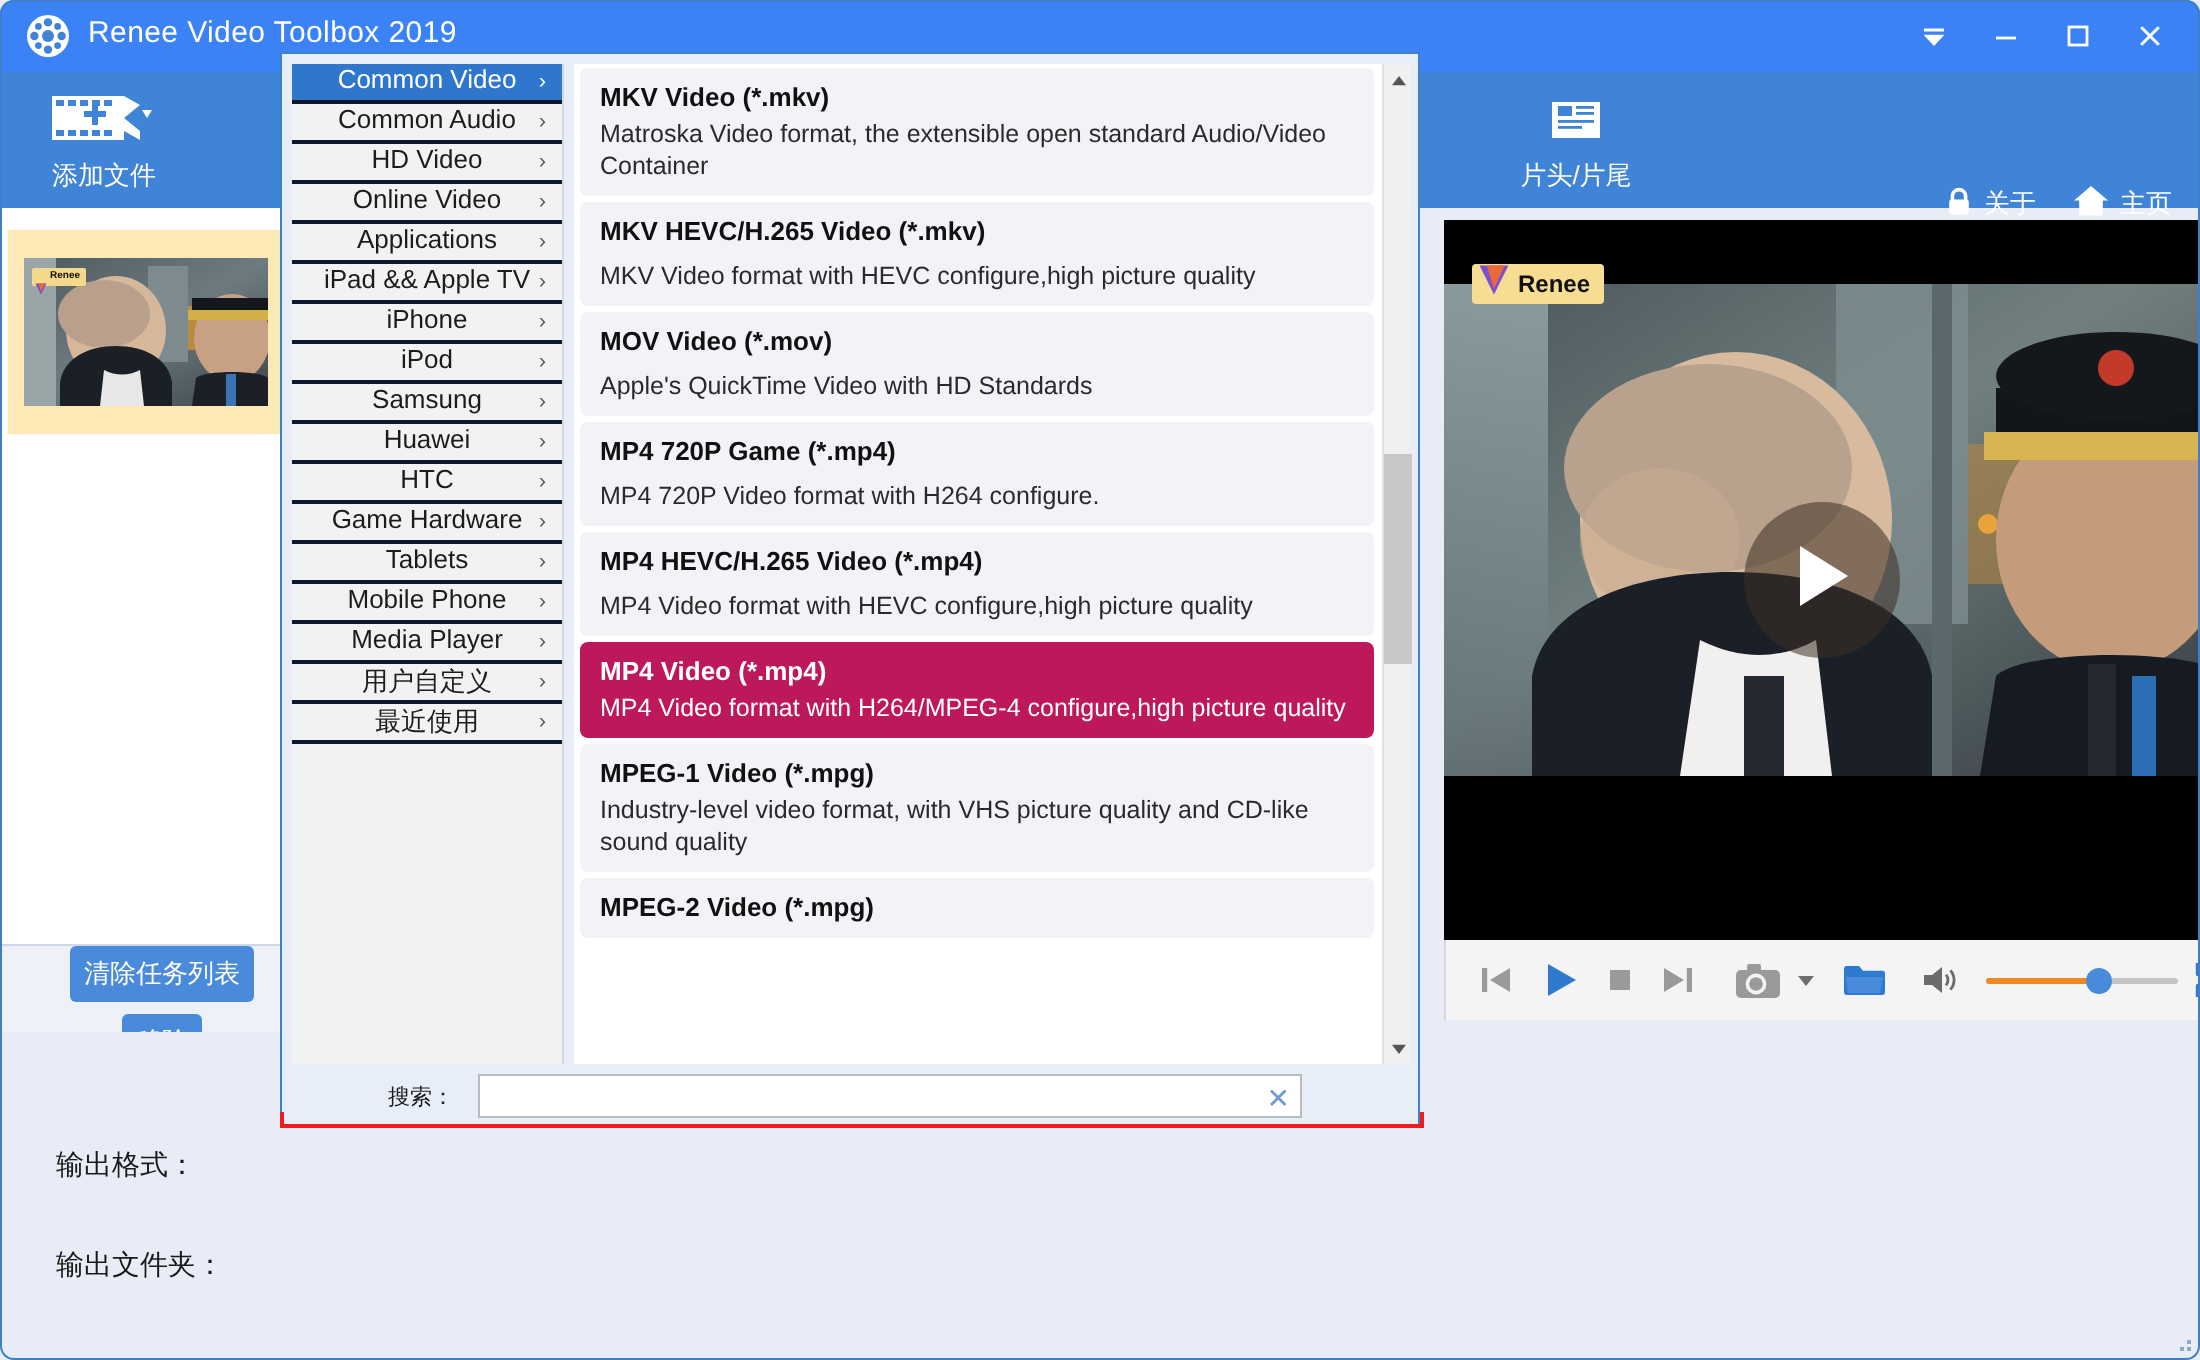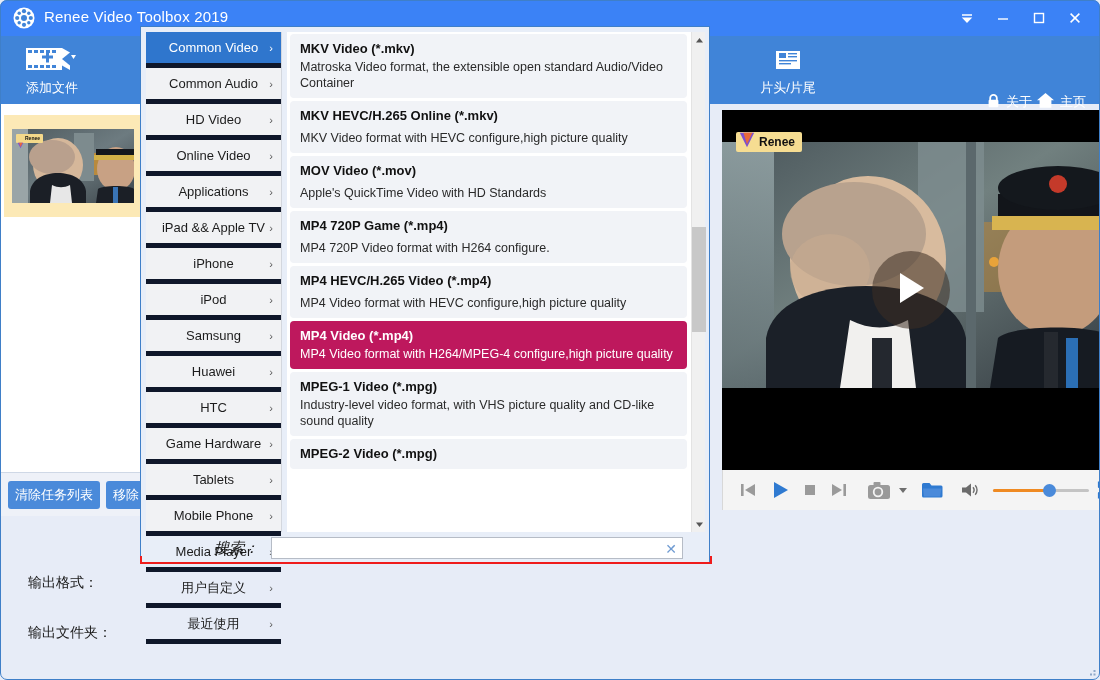--- a/index.html
+++ b/index.html
@@ -32,21 +32,21 @@
   }
   .tool{
     position:absolute;top:6px;display:flex;flex-direction:column;align-items:center;
     color:#fff;font-size:13px;width:92px;
   }
   .tool .ticon{height:34px;display:flex;align-items:center;justify-content:center;}
   .tool .tlabel{margin-top:3px;font-size:13px;white-space:nowrap;}
   #tool-add{left:6px;}
   #tool-head{left:742px;}
   .ribbon-right{
-    position:absolute;right:14px;top:56px;display:flex;gap:4px;color:#fff;font-size:13px;
+    position:absolute;right:14px;top:56px;display:flex;gap:18px;color:#fff;font-size:13px;
   }
   .ribbon-right .rr{display:flex;align-items:center;gap:5px;}
 
   
   .filelist{
     position:absolute;left:0;top:104px;width:146px;height:368px;background:#ffffff;
     border-right:1px solid #cfd8e6;
   }
   .file-item{
     position:absolute;left:4px;top:11px;width:138px;height:102px;background:#fce9b6;
@@ -58,21 +58,21 @@
   .watermark{
     position:absolute;left:4px;top:5px;height:9px;display:flex;align-items:center;
     background:#f4d98a;padding:0 3px 0 1px;border-radius:1px;
   }
   .wm-logo{width:7px;height:7px;}
   .wm-text{font-size:5px;font-weight:bold;color:#111;margin-left:1px;line-height:7px;}
 
   .leftbtns{
     position:absolute;left:0;top:472px;width:146px;height:44px;background:#eef1f8;
     border-top:1px solid #cfd8e6;border-right:1px solid #cfd8e6;
-    display:flex;align-items:center;padding-left:8px;gap:6px;overflow:hidden;
+    display:flex;align-items:center;padding-left:8px;gap:6px;overflow:hidden;flex-direction:column;
   }
   .btn-blue{
     background:#4a8ada;color:#fff;font-size:13px;border:none;border-radius:3px;
     padding:5px 7px;white-space:nowrap;cursor:pointer;
   }
 
   
   .preview{
     position:absolute;left:722px;top:110px;width:378px;height:360px;background:#000;
   }
@@ -114,22 +114,22 @@
   
   .menu{
     position:absolute;left:140px;top:26px;width:570px;height:538px;
     background:#e8eef8;border:1px solid #3f7fc8;box-sizing:border-box;
   }
   .menu-left{
     position:absolute;left:5px;top:5px;width:136px;height:500px;background:#f1f2f4;
     border-right:1px solid #d3d7de;box-sizing:border-box;
   }
   .mi{
-    height:36px;display:flex;align-items:center;justify-content:center;position:relative;
-    font-size:13px;color:#1c1c1c;border-bottom:5px solid #0f172a;cursor:pointer;box-sizing:border-box;
+    height:20px;display:flex;align-items:flex-start;justify-content:center;position:relative;
+    font-size:13px;color:#1c1c1c;border-bottom:2px solid #0f172a;cursor:pointer;box-sizing:border-box;
   }
   .mi.sel{background:#2f76cd;color:#fff;}
   .mi .chev{position:absolute;right:8px;top:50%;transform:translateY(-50%);font-size:11px;color:#5a5a5a;}
   .mi.sel .chev{color:#fff;}
 
   .menu-right{
     position:absolute;left:146px;top:5px;width:418px;height:500px;background:#ffffff;
     overflow:hidden;box-sizing:border-box;
   }
   .fmt{
@@ -145,21 +145,21 @@
   .vscroll{
     position:absolute;right:4px;top:5px;width:14px;height:500px;background:#f0f0f0;
     border-left:1px solid #e3e3e3;box-sizing:border-box;
   }
   .vs-arrow{width:14px;height:16px;display:flex;align-items:center;justify-content:center;font-size:9px;color:#555;cursor:pointer;}
   .vs-thumb{position:absolute;left:0;top:195px;width:14px;height:105px;background:#c8c8c8;cursor:pointer;}
 
   .searchrow{
     position:absolute;left:5px;top:506px;width:558px;height:30px;display:flex;align-items:center;
   }
-  .search-label{font-size:15px;color:#1a1a1a;margin-left:68px;font-style:italic;}
+  .search-label{font-size:11px;color:#1a1a1a;margin-left:48px;}
   .search-input{
     position:relative;margin-left:12px;width:412px;height:22px;background:#fff;border:1px solid #b6bcc6;
     box-sizing:border-box;display:flex;align-items:center;
   }
   .search-input input{
     border:none;outline:none;width:100%;height:100%;padding:0 22px 0 6px;font-size:13px;
     font-family:"Liberation Sans",sans-serif;background:transparent;box-sizing:border-box;
   }
   .search-clear{position:absolute;right:5px;top:2px;color:#6f9bd2;font-size:14px;line-height:18px;cursor:pointer;}
 
@@ -537,21 +537,21 @@
           <span class="chev">›</span>
         </div>
       </div>
 
     <div class="menu-right" id="fmtlist">
         <div class="fmt">
           <div class="fname">MKV Video (*.mkv)</div>
           <div class="fdesc">Matroska Video format, the extensible open standard Audio/Video Container</div>
         </div>
         <div class="fmt sp">
-          <div class="fname">MKV HEVC/H.265 Online (*.mkv)</div>
+          <div class="fname">MKV HEVC/H.265 Video (*.mkv)</div>
           <div class="fdesc">MKV Video format with HEVC configure,high picture quality</div>
         </div>
         <div class="fmt sp">
           <div class="fname">MOV Video (*.mov)</div>
           <div class="fdesc">Apple's QuickTime Video with HD Standards</div>
         </div>
         <div class="fmt sp">
           <div class="fname">MP4 720P Game (*.mp4)</div>
           <div class="fdesc">MP4 720P Video format with H264 configure.</div>
         </div>

